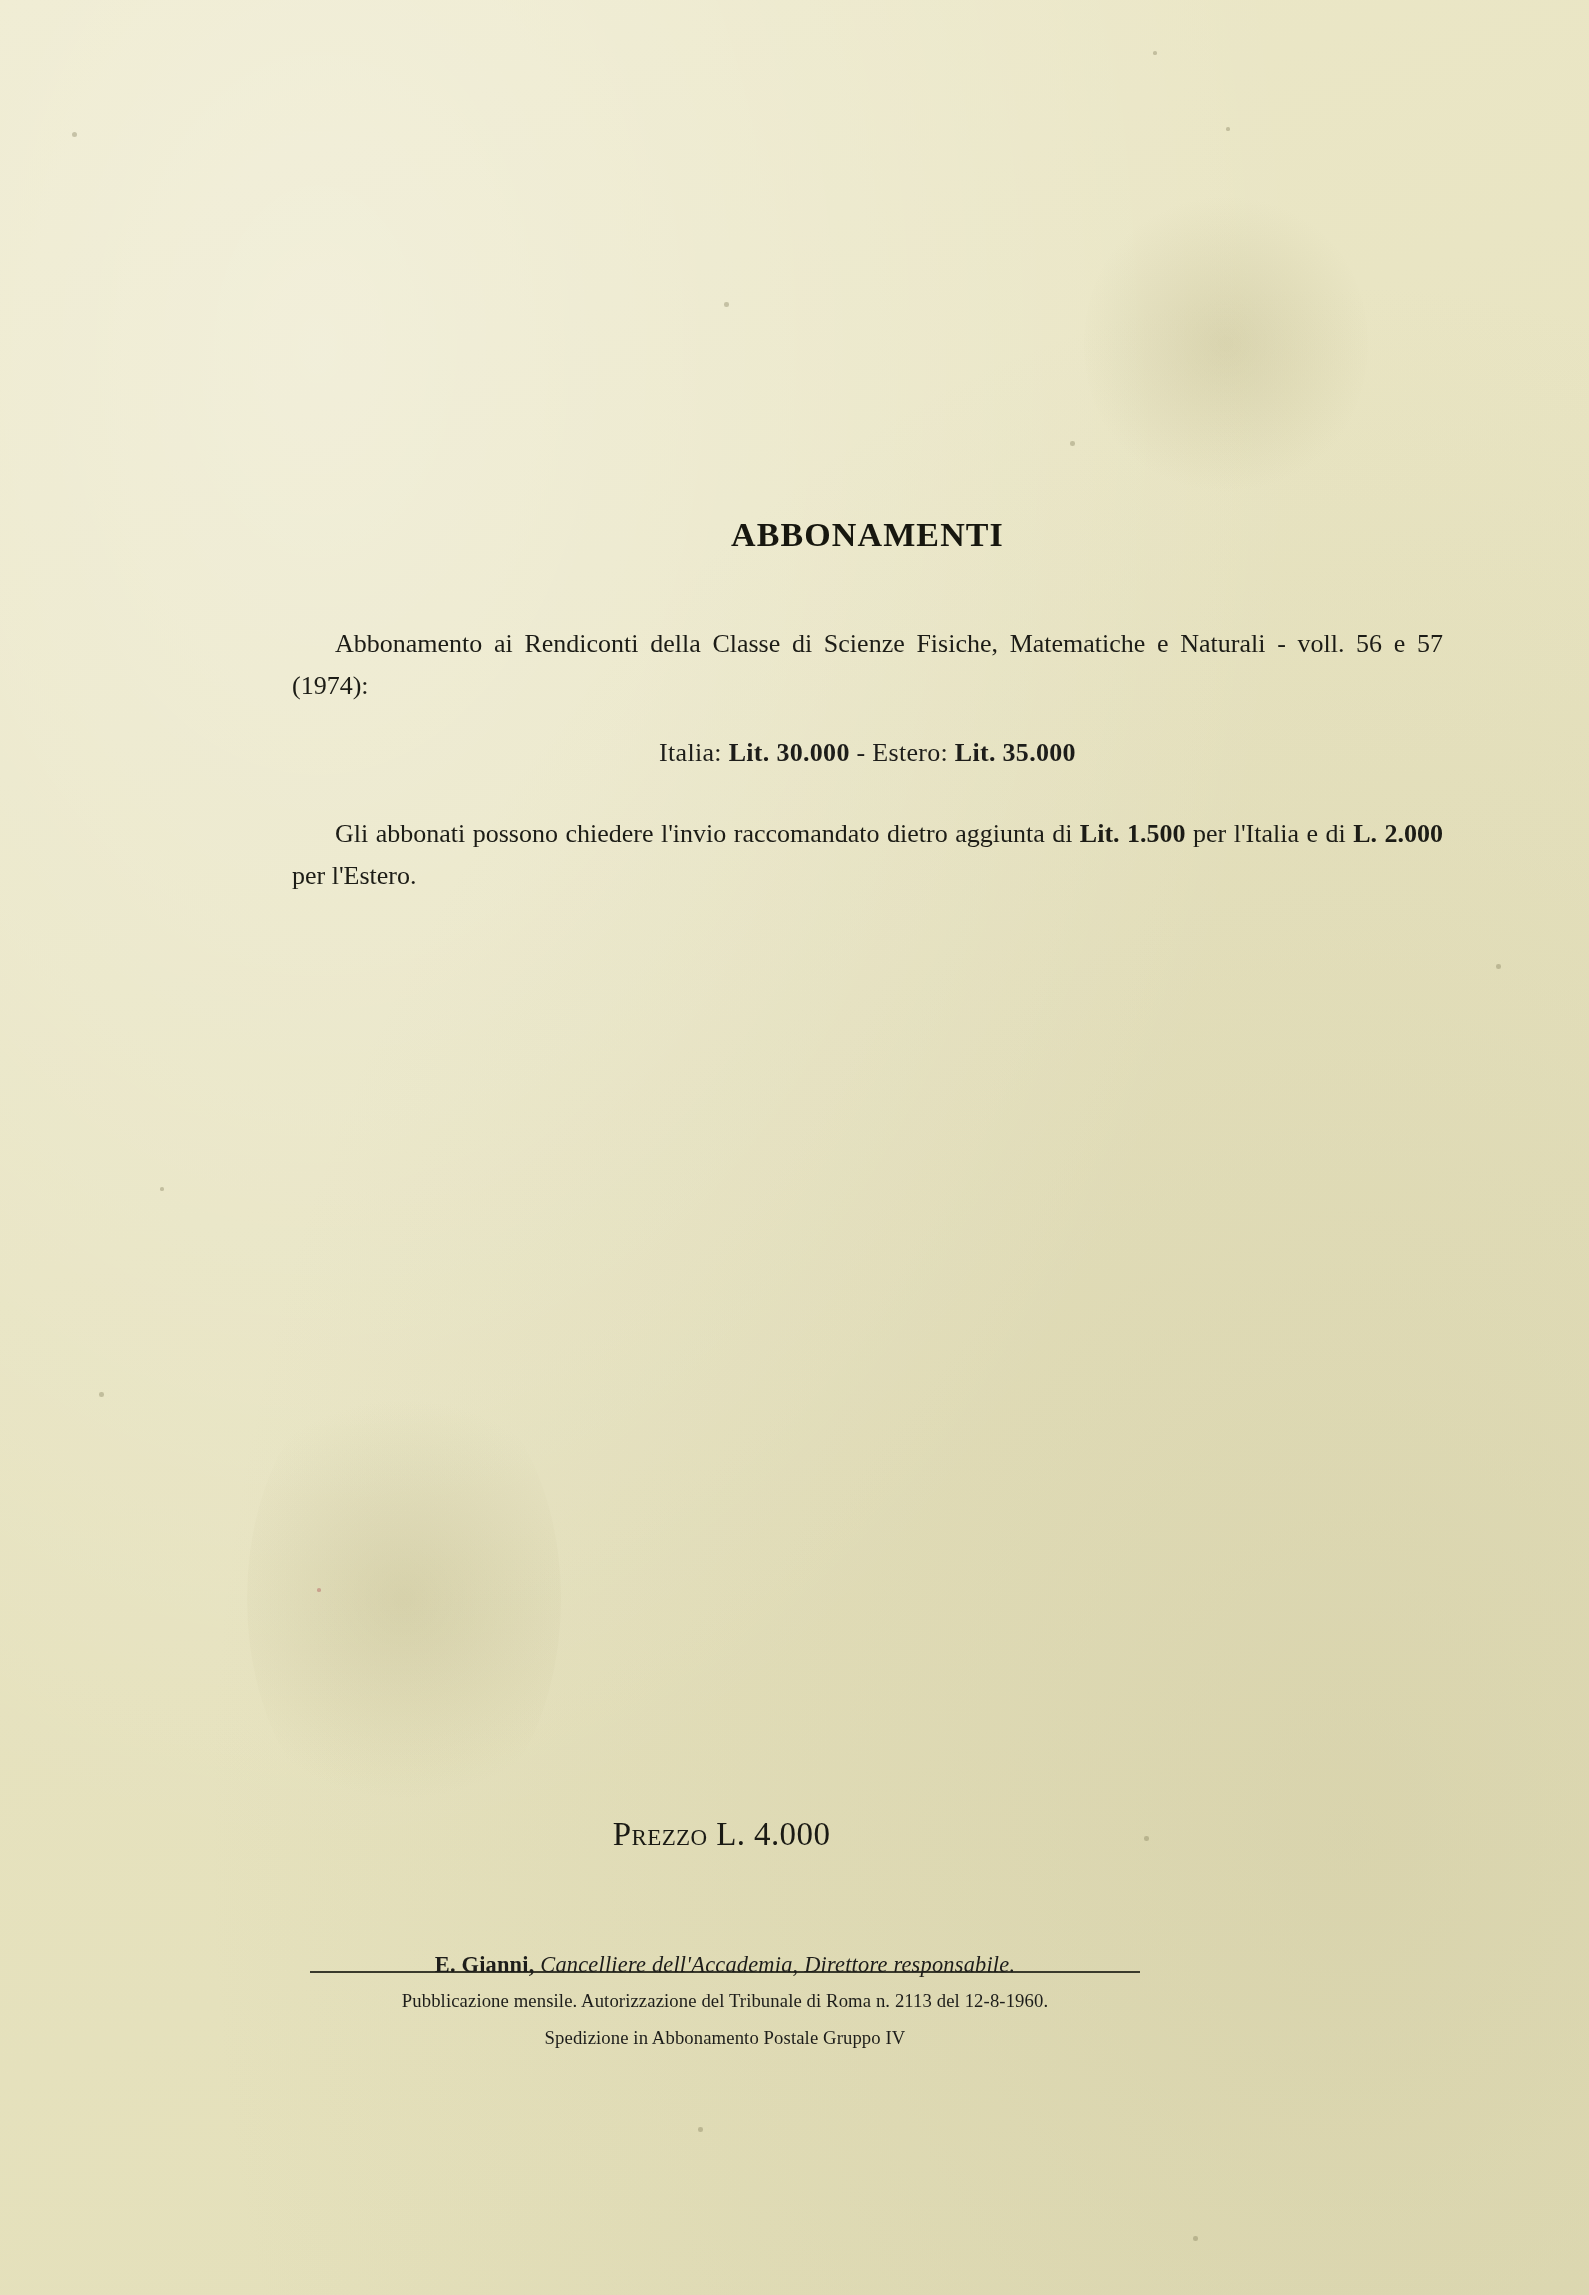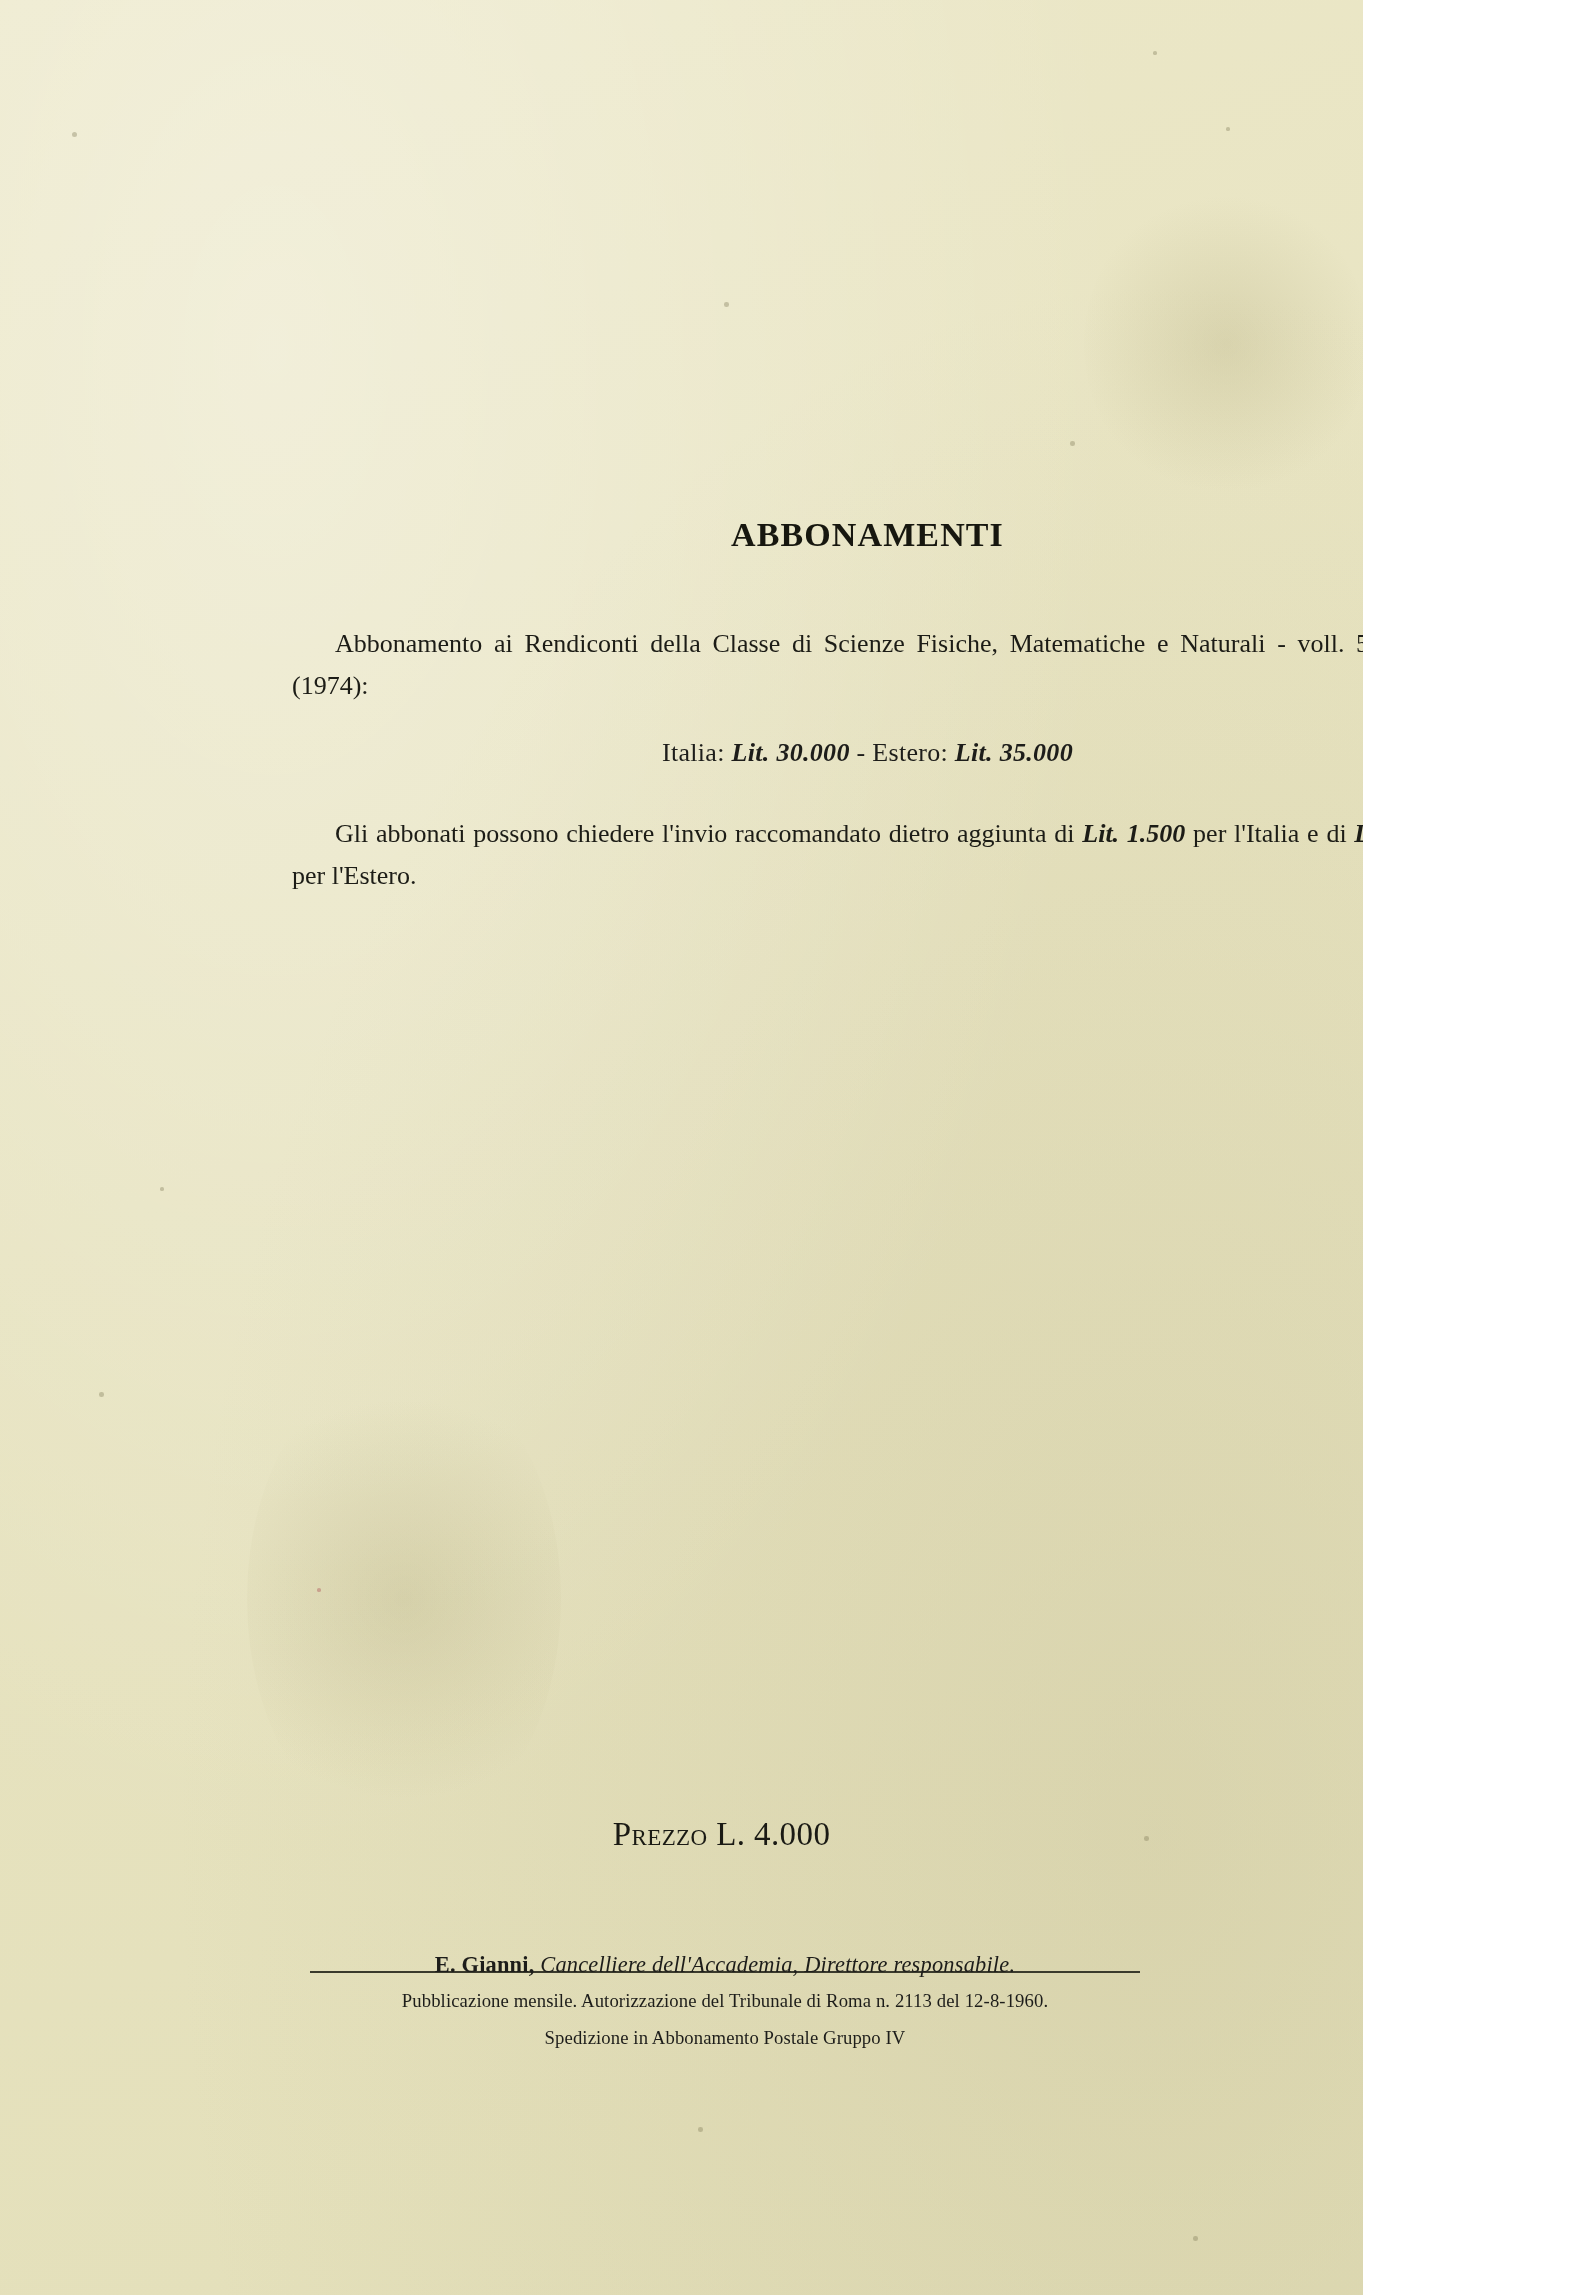--- a/index.html
+++ b/index.html
@@ -4,21 +4,21 @@
 <style>
   html, body {
     margin: 0;
     padding: 0;
   }
   body {
     background: #ffffff;
   }
   .page {
     position: relative;
-    width: 1363px;
+    width: 1589px;
     height: 2295px;
     background: #e9e5c4;
     background-image:
       radial-gradient(ellipse at 20% 15%, rgba(255,255,255,0.35) 0%, rgba(255,255,255,0) 55%),
       radial-gradient(ellipse at 85% 80%, rgba(190,183,140,0.30) 0%, rgba(190,183,140,0) 60%),
       linear-gradient(160deg, #ece8c9 0%, #e7e3c0 45%, #e3dfb9 100%);
     font-family: "Liberation Serif", "DejaVu Serif", serif;
     color: #1d1d1a;
     overflow: hidden;
   }
@@ -108,21 +108,21 @@
   }
   .colophon .line1 b { font-weight: bold; }
   .colophon .line1 i { font-style: italic; }
   .colophon .line2,
   .colophon .line3 {
     font-size: 18.7px;
     letter-spacing: 0.1px;
     line-height: 1.5;
   }
   .colophon .line3 { margin-top: 9px; }
-  b.bold { font-weight: bold; font-style: italic; }
+  b.bold { font-weight: bold; }
 </style>
 </head>
 <body>
 
 <div class="page">
 
   <div class="stain" style="left:247px; top:1360px; width:314px; height:478px;"></div>
   <div class="stain" style="left:1084px; top:187px; width:284px; height:314px;"></div>
   <div class="speck" style="left:72px; top:132px; width:5.2px; height:5.2px;"></div>
   <div class="speck" style="left:1153px; top:51px; width:3.7px; height:3.7px;"></div>

